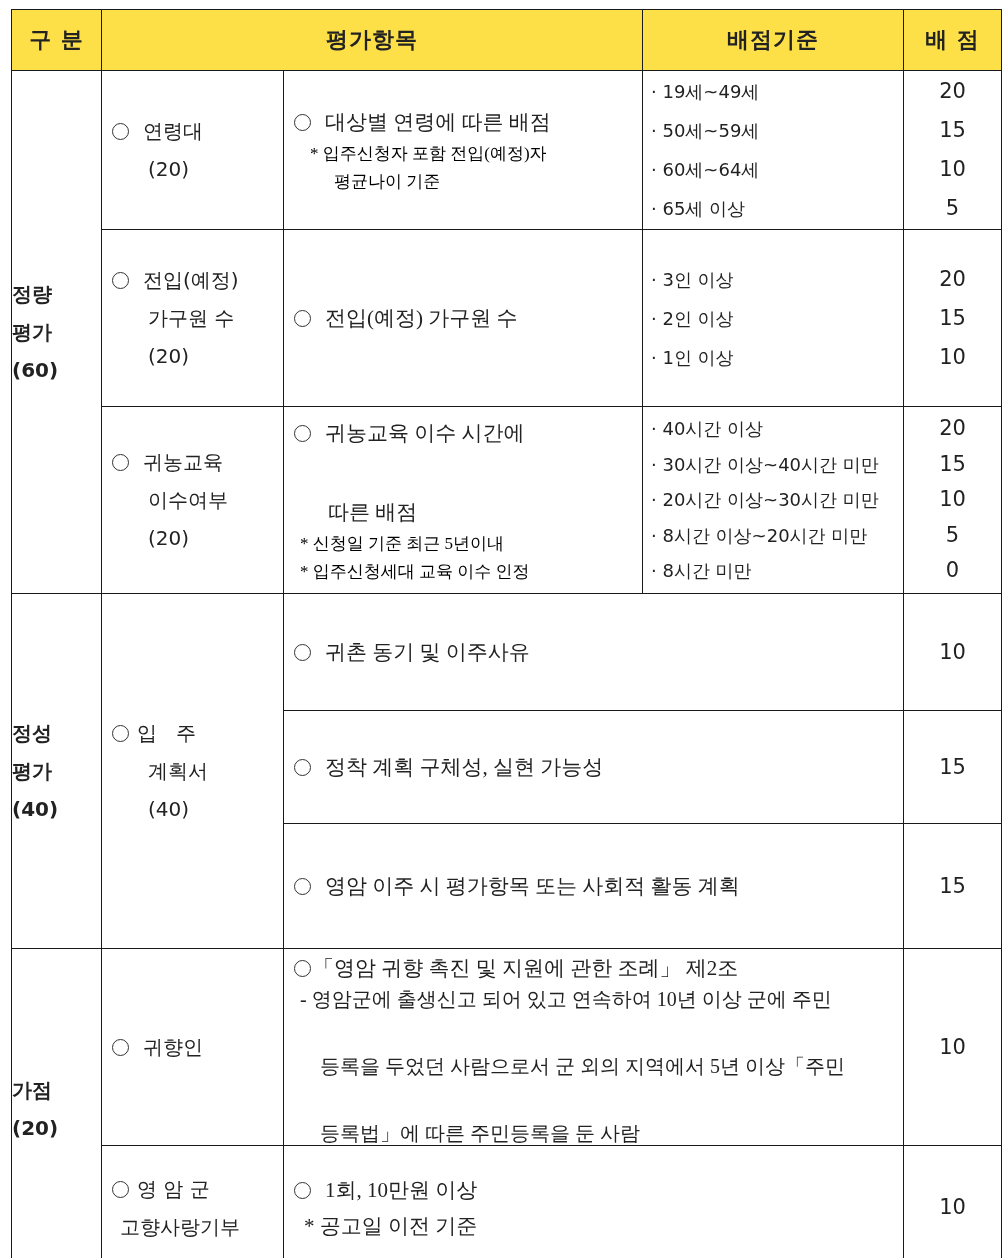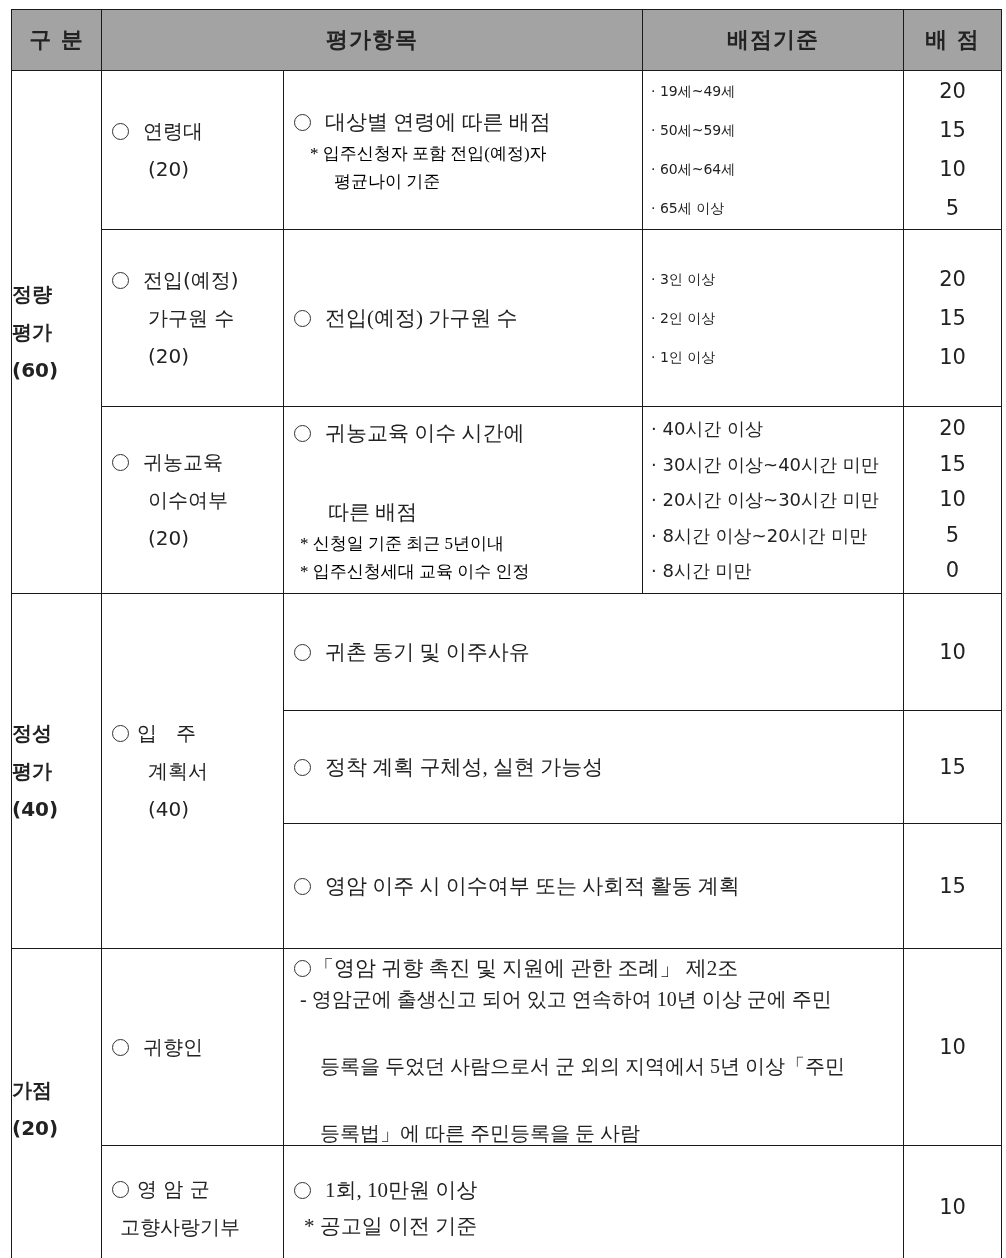--- a/index.html
+++ b/index.html
@@ -1,30 +1,30 @@
 <!DOCTYPE html>
 <html><head>
 <meta charset="utf-8">
 <style>
   html, body { margin: 0; padding: 0; background: #ffffff; }
   body { width: 1006px; height: 1258px; position: relative; overflow: hidden;
          font-family: "DejaVu Sans", "Liberation Sans", sans-serif; color: #222; }
   table.score { position: absolute; left: 11px; top: 9px; width: 990px;
          border-collapse: collapse; table-layout: fixed; }
   table.score td, table.score th { border: 1.5px solid #1a1a1a; padding: 0; vertical-align: middle; }
-  th { background: #a3a3a3; height: 60px; font-weight: bold; font-size: 22px; text-align: center; letter-spacing: 1px; }
+  th { background: #fde047; height: 60px; font-weight: bold; font-size: 22px; text-align: center; letter-spacing: 1px; }
   .cat { text-align: left; font-weight: bold; font-size: 20px; line-height: 38px; margin-top: 44px; }
   .sub { font-size: 20px; line-height: 38px; padding-left: 10px !important; }
   .sub .ind { padding-left: 36px; display: block; }
   .item { font-size: 21px; line-height: 36px; padding-left: 10px !important; font-family: Liberation Serif, serif; }
   .item .ind { padding-left: 34px; display: block; margin-top: 43px; }
   .note { color: #000000; font-size: 17px; line-height: 28px; }
   .note.ind2 { padding-left: 40px; }
   .note.ind1 { padding-left: 16px; }
-  .crit { font-size: 14px; line-height: 39px; padding-left: 8px !important; }
+  .crit { font-size: 18px; line-height: 39px; padding-left: 8px !important; }
   .crit.small { font-size: 18px; line-height: 35.5px; }
   .pts { text-align: center; font-size: 21px; line-height: 39px; }
   .pts.small { line-height: 35.5px; }
   .law-head { font-size: 21px; line-height: 38px; }
   .law-body { font-size: 20px; line-height: 24px; padding-left: 6px; }
   .law-body .ind { padding-left: 20px; display: block; }
   .circle { display: inline-block; width: 17px; height: 17px; border: 1.3px solid #333; border-radius: 50%;
             vertical-align: -2px; margin-right: 14px; box-sizing: border-box; }
 </style>
 </head>
@@ -139,21 +139,21 @@
     <td class="pts">10</td>
   </tr>
   <tr style="height:113px">
     <td colspan="2" class="item">
       <span class="circle"></span><span>정착 계획 구체성, 실현 가능성</span>
     </td>
     <td class="pts">15</td>
   </tr>
   <tr style="height:125px">
     <td colspan="2" class="item">
-      <span class="circle"></span><span>영암 이주 시 이수여부 또는 사회적 활동 계획</span>
+      <span class="circle"></span><span>영암 이주 시 평가항목 또는 사회적 활동 계획</span>
     </td>
     <td class="pts">15</td>
   </tr>
 
   <tr style="height:170px">
     <td rowspan="2" class="cat">
       <div>가점</div>
       <div>(20)</div>
     </td>
     <td class="sub">

